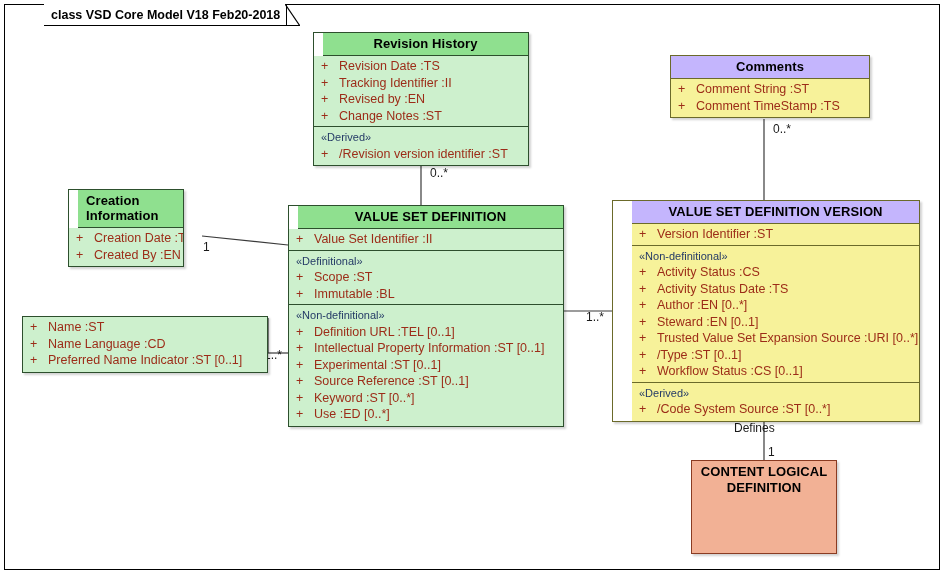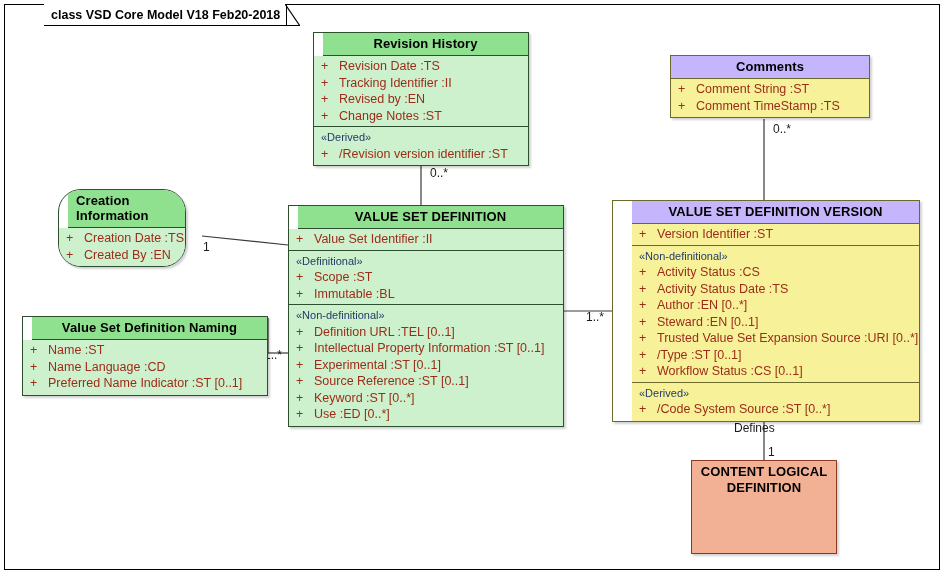--- a/index.html
+++ b/index.html
@@ -239,36 +239,35 @@
         <span class="vis">+</span>
         <span>Comment String  :ST</span>
       </div>
       <div class="attr">
         <span class="vis">+</span>
         <span>Comment TimeStamp  :TS</span>
       </div>
     </div>
   </div>
 
-  <div class="cls green" style="left:58px; top:189px; width:128px;border-radius:23px;">
+  <div class="cls green" style="left:68px; top:189px; width:116px;">
     <div class="cls-title left">Creation Information</div>
     <div class="cls-body">
       <div class="attr">
         <span class="vis">+</span>
         <span>Creation Date  :TS</span>
       </div>
       <div class="attr">
         <span class="vis">+</span>
         <span>Created By  :EN</span>
       </div>
     </div>
   </div>
 
   <div class="cls green" style="left:22px; top:316px; width:246px;">
-    <div class="cls-title">Value Set Definition Naming</div>
     <div class="cls-body">
       <div class="attr">
         <span class="vis">+</span>
         <span>Name  :ST</span>
       </div>
       <div class="attr">
         <span class="vis">+</span>
         <span>Name Language  :CD</span>
       </div>
       <div class="attr">

